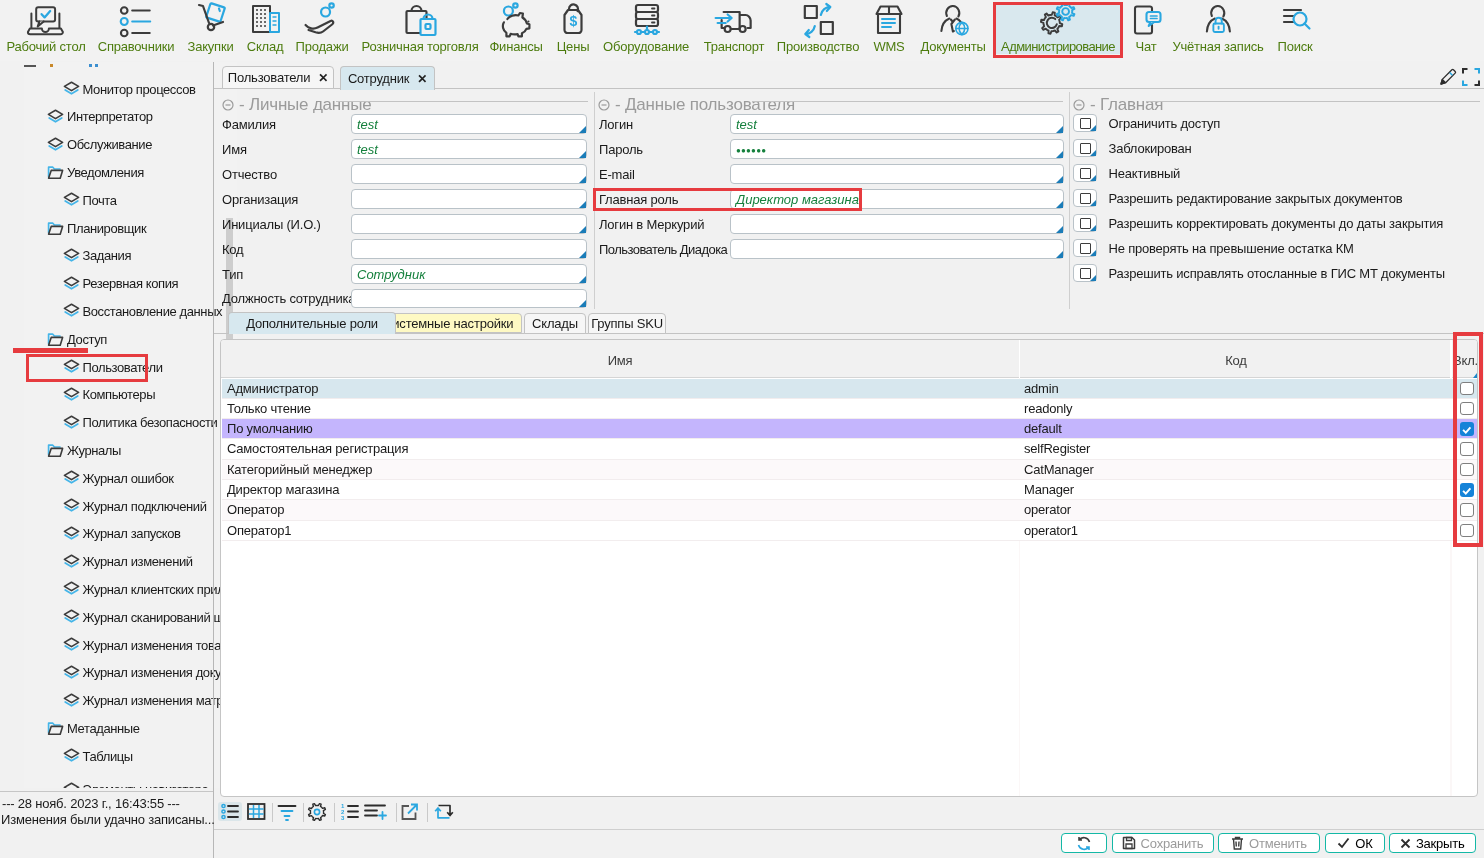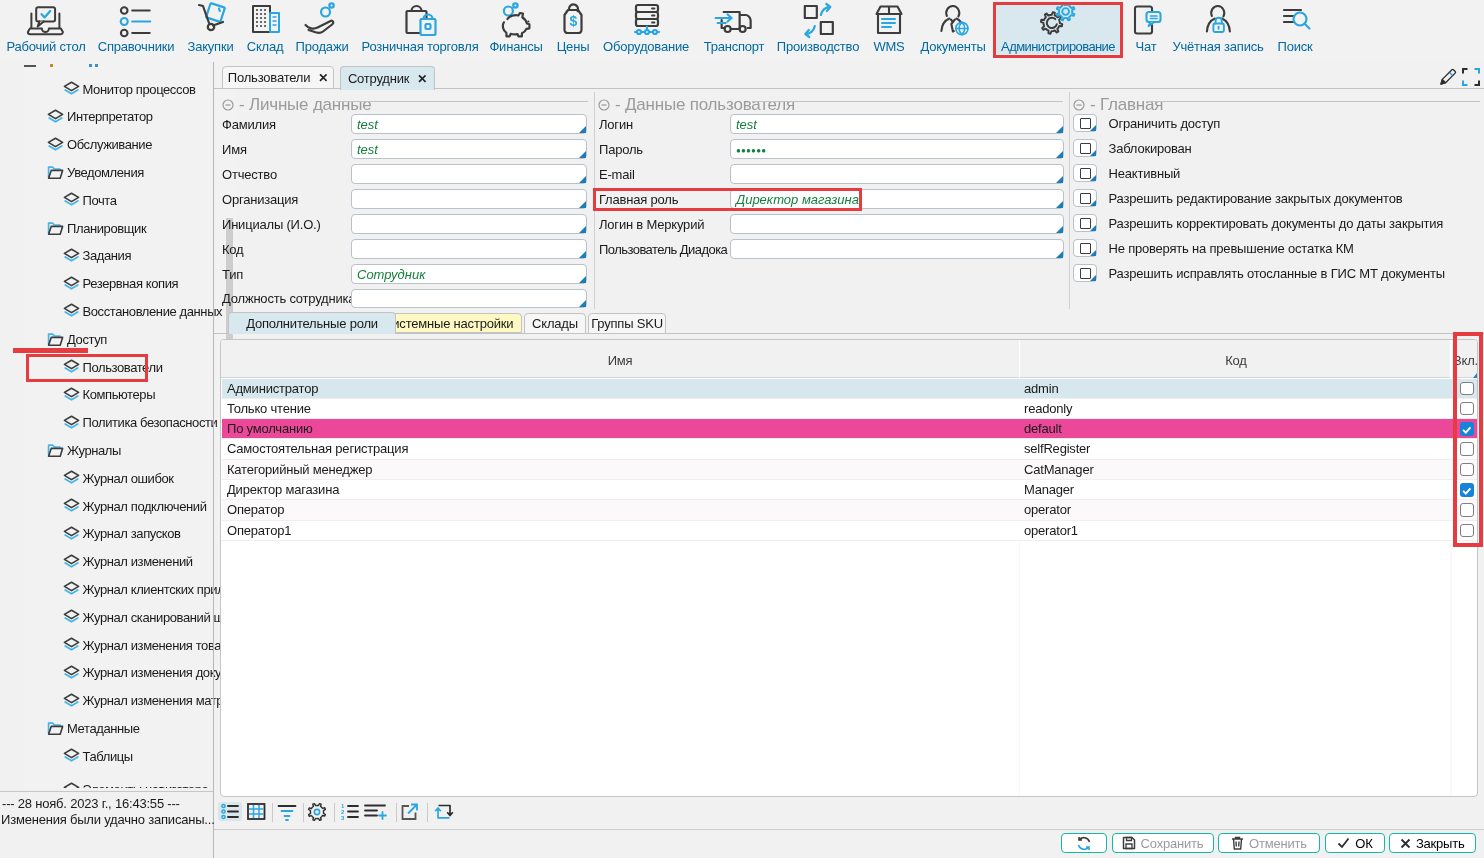--- a/index.html
+++ b/index.html
@@ -3,21 +3,21 @@
 <meta charset="utf-8">
 <style>
 * { box-sizing: border-box; margin:0; padding:0; }
 html,body { width:1484px; height:858px; font-family:"Liberation Sans", sans-serif; background:#f1f1f1; position:relative; overflow:hidden; }
 .abs { position:absolute; }
 .lbl13 { font-size:13px; color:#1a1a1a; white-space:nowrap; letter-spacing:-0.2px; }
 
 #toolbar { position:absolute; left:0; top:0; width:1484px; height:61px; background:#f2f2f2; }
 .titem { position:absolute; top:0; transform:translateX(-50%); text-align:center; }
 .titem svg { display:block; margin:2px auto 0; }
-.titem .tl { font-size:13px; color:#0369a1; white-space:nowrap; line-height:14px; letter-spacing:-0.2px; }
+.titem .tl { font-size:13px; color:#4d7c0f; white-space:nowrap; line-height:14px; letter-spacing:-0.2px; }
 
 #sidebar { position:absolute; left:0; top:62px; width:213px; height:796px; background:#f2f2f2; overflow:hidden;margin-left:24px; }
 #sbline { position:absolute; left:213px; top:62px; width:1px; height:796px; background:#b7b7b7; }
 .trow { position:absolute; height:20px; display:flex; align-items:center; gap:3px; }
 .trow svg { flex:0 0 auto; }
 .trow span { font-size:13px; color:#1a1a1a; white-space:nowrap; letter-spacing:-0.4px; }
 
 .inp { position:absolute; background:#fff; border:1px solid #b9c2c8; border-radius:4px; font-size:13px; color:#15803d; padding:0 0 0 5.5px; display:flex; align-items:center;font-style:italic; }
 .inp:after { content:''; position:absolute; right:0px; bottom:0px; width:0; height:0; border-style:solid; border-width:0 0 7px 7px; border-color:transparent transparent #1a7cb8 transparent; }
 .cb { position:absolute; width:24px; height:18px; background:#fff; border:1px solid #b9c2c8; border-radius:4px; }
@@ -569,21 +569,21 @@
 <div class="grow" style="top:38.5px;height:20.3px;background:#d7e7ee;border-bottom:1px solid #f2edee;">
 <div class="c1">Администратор</div>
       <div class="c2">admin</div>
 <div class="gcb"></div>
 </div>
 <div class="grow" style="top:58.8px;height:20.3px;background:#fff;border-bottom:1px solid #f2edee;">
 <div class="c1">Только чтение</div>
       <div class="c2">readonly</div>
 <div class="gcb"></div>
 </div>
-<div class="grow" style="top:79.1px;height:20.3px;background:#ec4899;border-bottom:1px solid #f2edee;">
+<div class="grow" style="top:79.1px;height:20.3px;background:#c4b5fd;border-bottom:1px solid #f2edee;">
 <div class="c1">По умолчанию</div>
       <div class="c2">default</div>
 <div class="gcbc"><svg width="13.5" height="13.5" viewBox="0 0 14 14" fill="none">
           <path d="M3.2 7.2 L6 10 L10.8 4.5" stroke="#fff" stroke-width="2"></path>
         </svg></div>
 </div>
 <div class="grow" style="top:119.7px;height:20.3px;background:#fcf9fa;border-bottom:1px solid #f2edee;">
 <div class="c1">Категорийный менеджер</div>
       <div class="c2">CatManager</div>
 <div class="gcb"></div>

